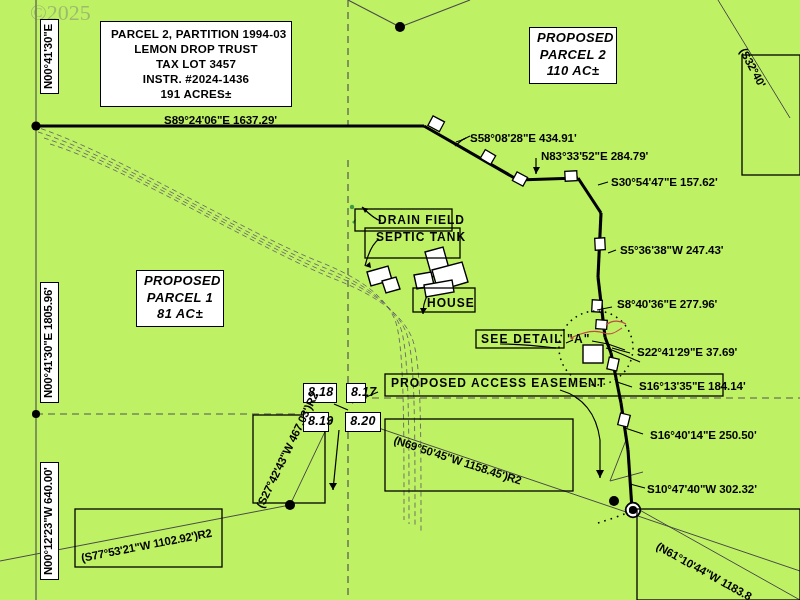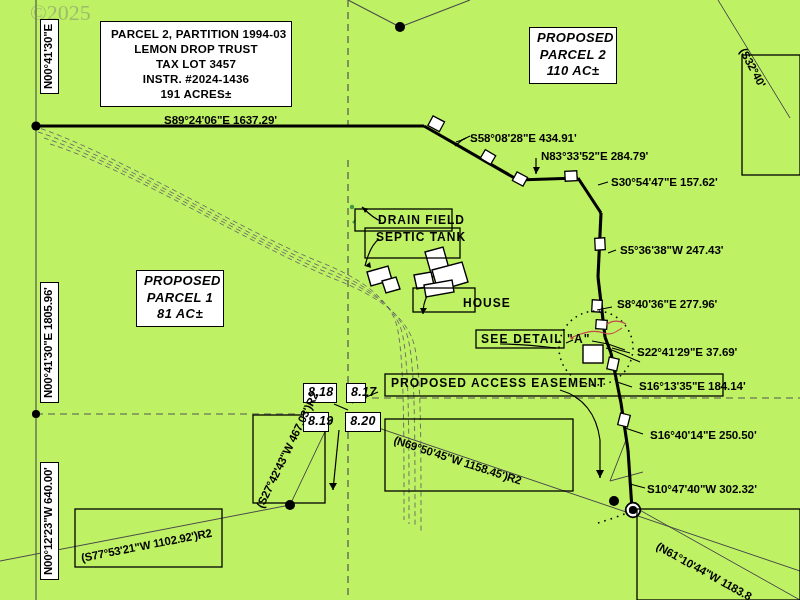--- a/index.html
+++ b/index.html
@@ -321,21 +321,21 @@
   <div class="lbl bearing" style="left:639px; top:379px;">S16°13'35"E 184.14'</div>
 
   <div class="lbl bearing" style="left:650px; top:428px;">S16°40'14"E 250.50'</div>
 
   <div class="lbl bearing" style="left:647px; top:482px;">S10°47'40"W 302.32'</div>
 
   <div class="featurelabel" style="left:378px; top:213px;">DRAIN  FIELD</div>
 
   <div class="featurelabel" style="left:376px; top:230px;">SEPTIC  TANK</div>
 
-  <div class="featurelabel" style="left:427px; top:296px;margin-left:36px;">HOUSE</div>
+  <div class="featurelabel" style="left:427px; top:296px;">HOUSE</div>
 
   <div class="featurelabel" style="left:481px; top:332px; letter-spacing:1.2px;">SEE DETAIL "A"</div>
 
   <div class="featurelabel" style="left:391px; top:376px;">PROPOSED  ACCESS  EASEMENT</div>
 
   <div class="lbl boxed tick-lbl" style="left:303px; top:383px; width:34px; text-align:center;">8.18</div>
 
   <div class="lbl boxed tick-lbl" style="left:346px; top:383px; width:20px; text-align:center;">8.17</div>
 
   <div class="lbl boxed tick-lbl" style="left:303px; top:412px; width:26px; text-align:center;">8.19</div>

